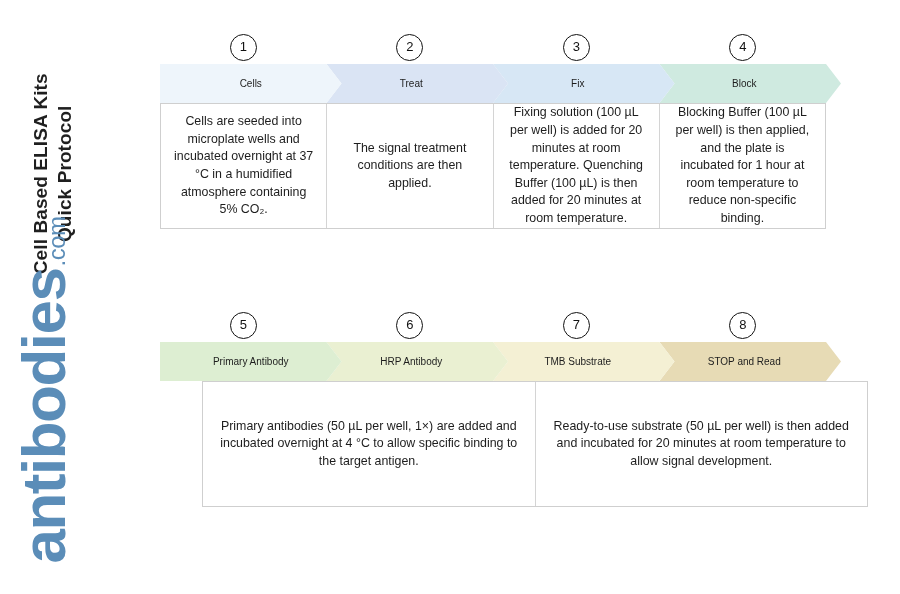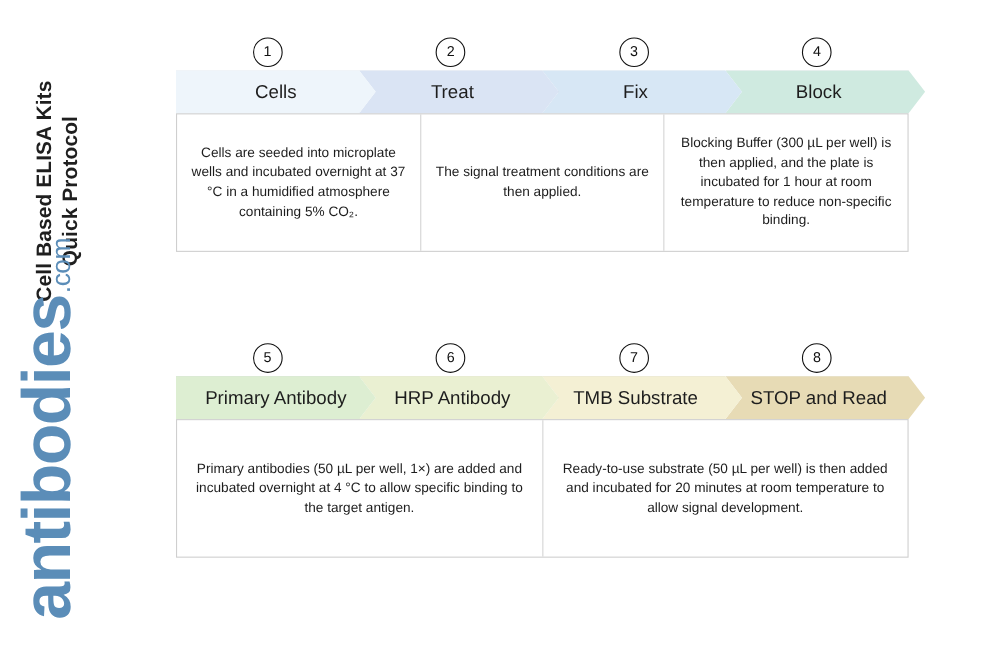--- a/index.html
+++ b/index.html
@@ -99,21 +99,21 @@
     height: 39px;
   }
   .chevron {
     position: absolute;
     top: 0;
     height: 39px;
     box-sizing: border-box;
     display: flex;
     align-items: center;
     justify-content: center;
-    font-size: 17px;
+    font-size: 10px;
     color: #1d1d1d;
   }
   .chevron span { position: relative; left: -6px; }
   .chevron.first span { left: 0; }
 
   .body-strip {
     position: relative;
     height: 126px;
     border: 1px solid #cfcfcf;
     background: #fff;
@@ -171,21 +171,24 @@
       </div>
     </div>
   <div class="body-strip" style="width: 666px;">
       <div class="body-cell">
         <div class="body-text">Cells are seeded into microplate wells and incubated overnight at 37 °C in a humidified atmosphere containing 5% CO₂.</div>
       </div>
       <div class="body-cell">
         <div class="body-text">The signal treatment conditions are then applied.</div>
       </div>
       <div class="body-cell">
-        <div class="body-text">Blocking Buffer (300 µL per well) is then applied, and the plate is incubated for 1 hour at room temperature to reduce non-specific binding.</div>
+        <div class="body-text">Fixing solution (100 µL per well) is added for 20 minutes at room temperature. Quenching Buffer (100 µL) is then added for 20 minutes at room temperature.</div>
+      </div>
+      <div class="body-cell">
+        <div class="body-text">Blocking Buffer (100 µL per well) is then applied, and the plate is incubated for 1 hour at room temperature to reduce non-specific binding.</div>
       </div>
     </div>
 </div>
 
 <div class="flow-row" id="flow-row-2">
   <div class="badge-strip">
       <div class="step-badge" style="left: 69.75px;">5</div>
       <div class="step-badge" style="left: 236.25px;">6</div>
       <div class="step-badge" style="left: 402.75px;">7</div>
       <div class="step-badge" style="left: 569.25px;">8</div>
@@ -197,21 +200,21 @@
       <div class="chevron first" style="left: 0px; width: 181.5px; background: rgb(221, 238, 210); z-index: 10; clip-path: polygon(0px 0px, calc(100% - 15px) 0px, 100% 50%, calc(100% - 15px) 100%, 0px 100%, 0px 50%); filter: drop-shadow(rgb(78, 138, 62) 0px 0px 0.7px) drop-shadow(rgb(78, 138, 62) 0px 0px 0.7px);">
         <span>Primary Antibody</span>
       </div>
       <div class="chevron" style="left: 333px; width: 181.5px; background: rgb(244, 240, 212); z-index: 8; clip-path: polygon(0px 0px, calc(100% - 15px) 0px, 100% 50%, calc(100% - 15px) 100%, 0px 100%, 15px 50%); filter: drop-shadow(rgb(155, 138, 60) 0px 0px 0.7px) drop-shadow(rgb(155, 138, 60) 0px 0px 0.7px);">
         <span>TMB Substrate</span>
       </div>
       <div class="chevron" style="left: 499.5px; width: 181.5px; background: rgb(231, 219, 181); z-index: 7; clip-path: polygon(0px 0px, calc(100% - 15px) 0px, 100% 50%, calc(100% - 15px) 100%, 0px 100%, 15px 50%); filter: drop-shadow(rgb(160, 138, 66) 0px 0px 0.7px) drop-shadow(rgb(160, 138, 66) 0px 0px 0.7px);">
         <span>STOP and Read</span>
       </div>
     </div>
-  <div class="body-strip" style="width: 666px;">
+  <div class="body-strip" style="width: 666px; margin-left: 42px;">
       <div class="body-cell">
         <div class="body-text">Primary antibodies (50 µL per well, 1×) are added and incubated overnight at 4 °C to allow specific binding to the target antigen.</div>
       </div>
       <div class="body-cell">
         <div class="body-text">Ready-to-use substrate (50 µL per well) is then added and incubated for 20 minutes at room temperature to allow signal development.</div>
       </div>
     </div>
 </div>
 
 </body></html>

